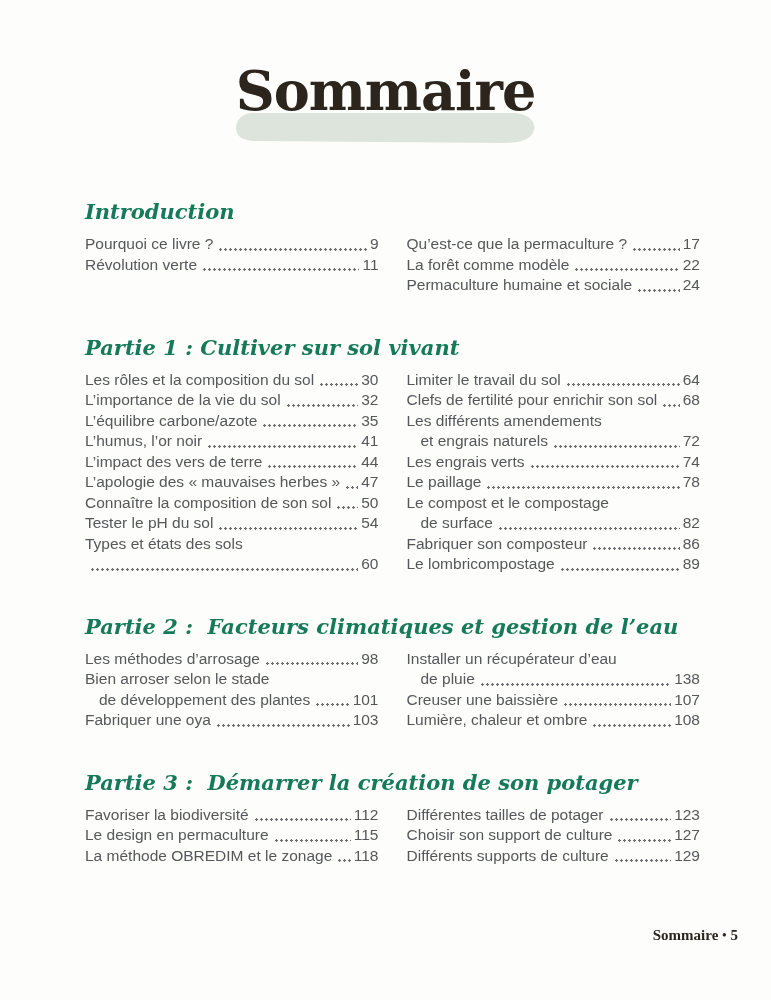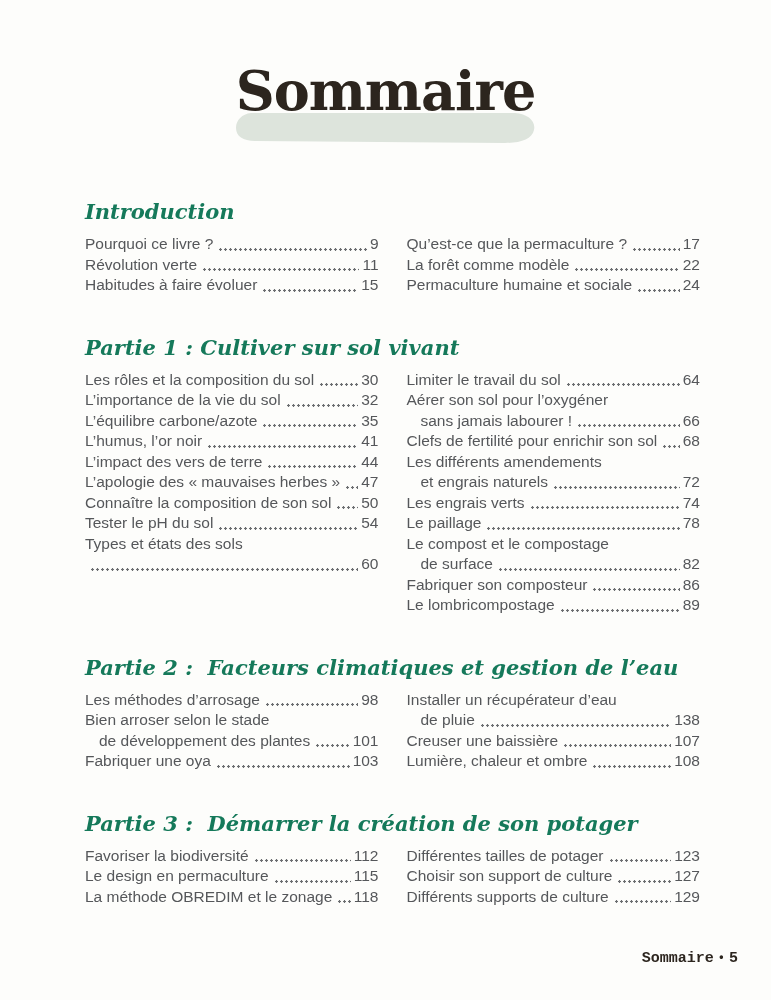--- a/index.html
+++ b/index.html
@@ -56,22 +56,22 @@
     flex:1 1 auto;
     margin:0 3px 0 5px;
     background-image:radial-gradient(circle,#6b6d70 1.05px,transparent 1.45px);
     background-size:5px 5px;
     background-repeat:repeat-x;
     background-position:left bottom 3px;
   }
   .num{white-space:nowrap;}
   
   .footer{
-    position:absolute;right:33px;bottom:33px;
-    font-family:Liberation Mono, monospace;
+    position:absolute;right:33px;bottom:56px;
+    font-family:Liberation Serif, serif;
     font-weight:700;
     font-size:15px;
     color:var(--title-ink);
   }
   .footer .sep{padding:0 4px;font-size:12px;vertical-align:1px;}
 </style>
 </head>
 <body>
 
 <div class="page">
@@ -95,27 +95,20 @@
                 <span class="num">9</span>
               </div>
             </div>
             <div class="entry">
               <div class="line">
                 <span class="label">Révolution verte</span>
                 <span class="dots"></span>
                 <span class="num">11</span>
               </div>
             </div>
-            <div class="entry">
-              <div class="line">
-                <span class="label">Habitudes à faire évoluer</span>
-                <span class="dots"></span>
-                <span class="num">15</span>
-              </div>
-            </div>
           </div>
           <div class="col">
             <div class="entry">
               <div class="line">
                 <span class="label">Qu’est-ce que la permaculture ?</span>
                 <span class="dots"></span>
                 <span class="num">17</span>
               </div>
             </div>
             <div class="entry">
@@ -210,30 +203,20 @@
           <div class="col">
             <div class="entry">
               <div class="line">
                 <span class="label">Limiter le travail du sol</span>
                 <span class="dots"></span>
                 <span class="num">64</span>
               </div>
             </div>
             <div class="entry">
               <div class="line">
-                <span class="label">Aérer son sol pour l’oxygéner</span>
-              </div>
-              <div class="line wrap">
-                <span class="label">sans jamais labourer !</span>
-                <span class="dots"></span>
-                <span class="num">66</span>
-              </div>
-            </div>
-            <div class="entry">
-              <div class="line">
                 <span class="label">Clefs de fertilité pour enrichir son sol</span>
                 <span class="dots"></span>
                 <span class="num">68</span>
               </div>
             </div>
             <div class="entry">
               <div class="line">
                 <span class="label">Les différents amendements</span>
               </div>
               <div class="line wrap">

